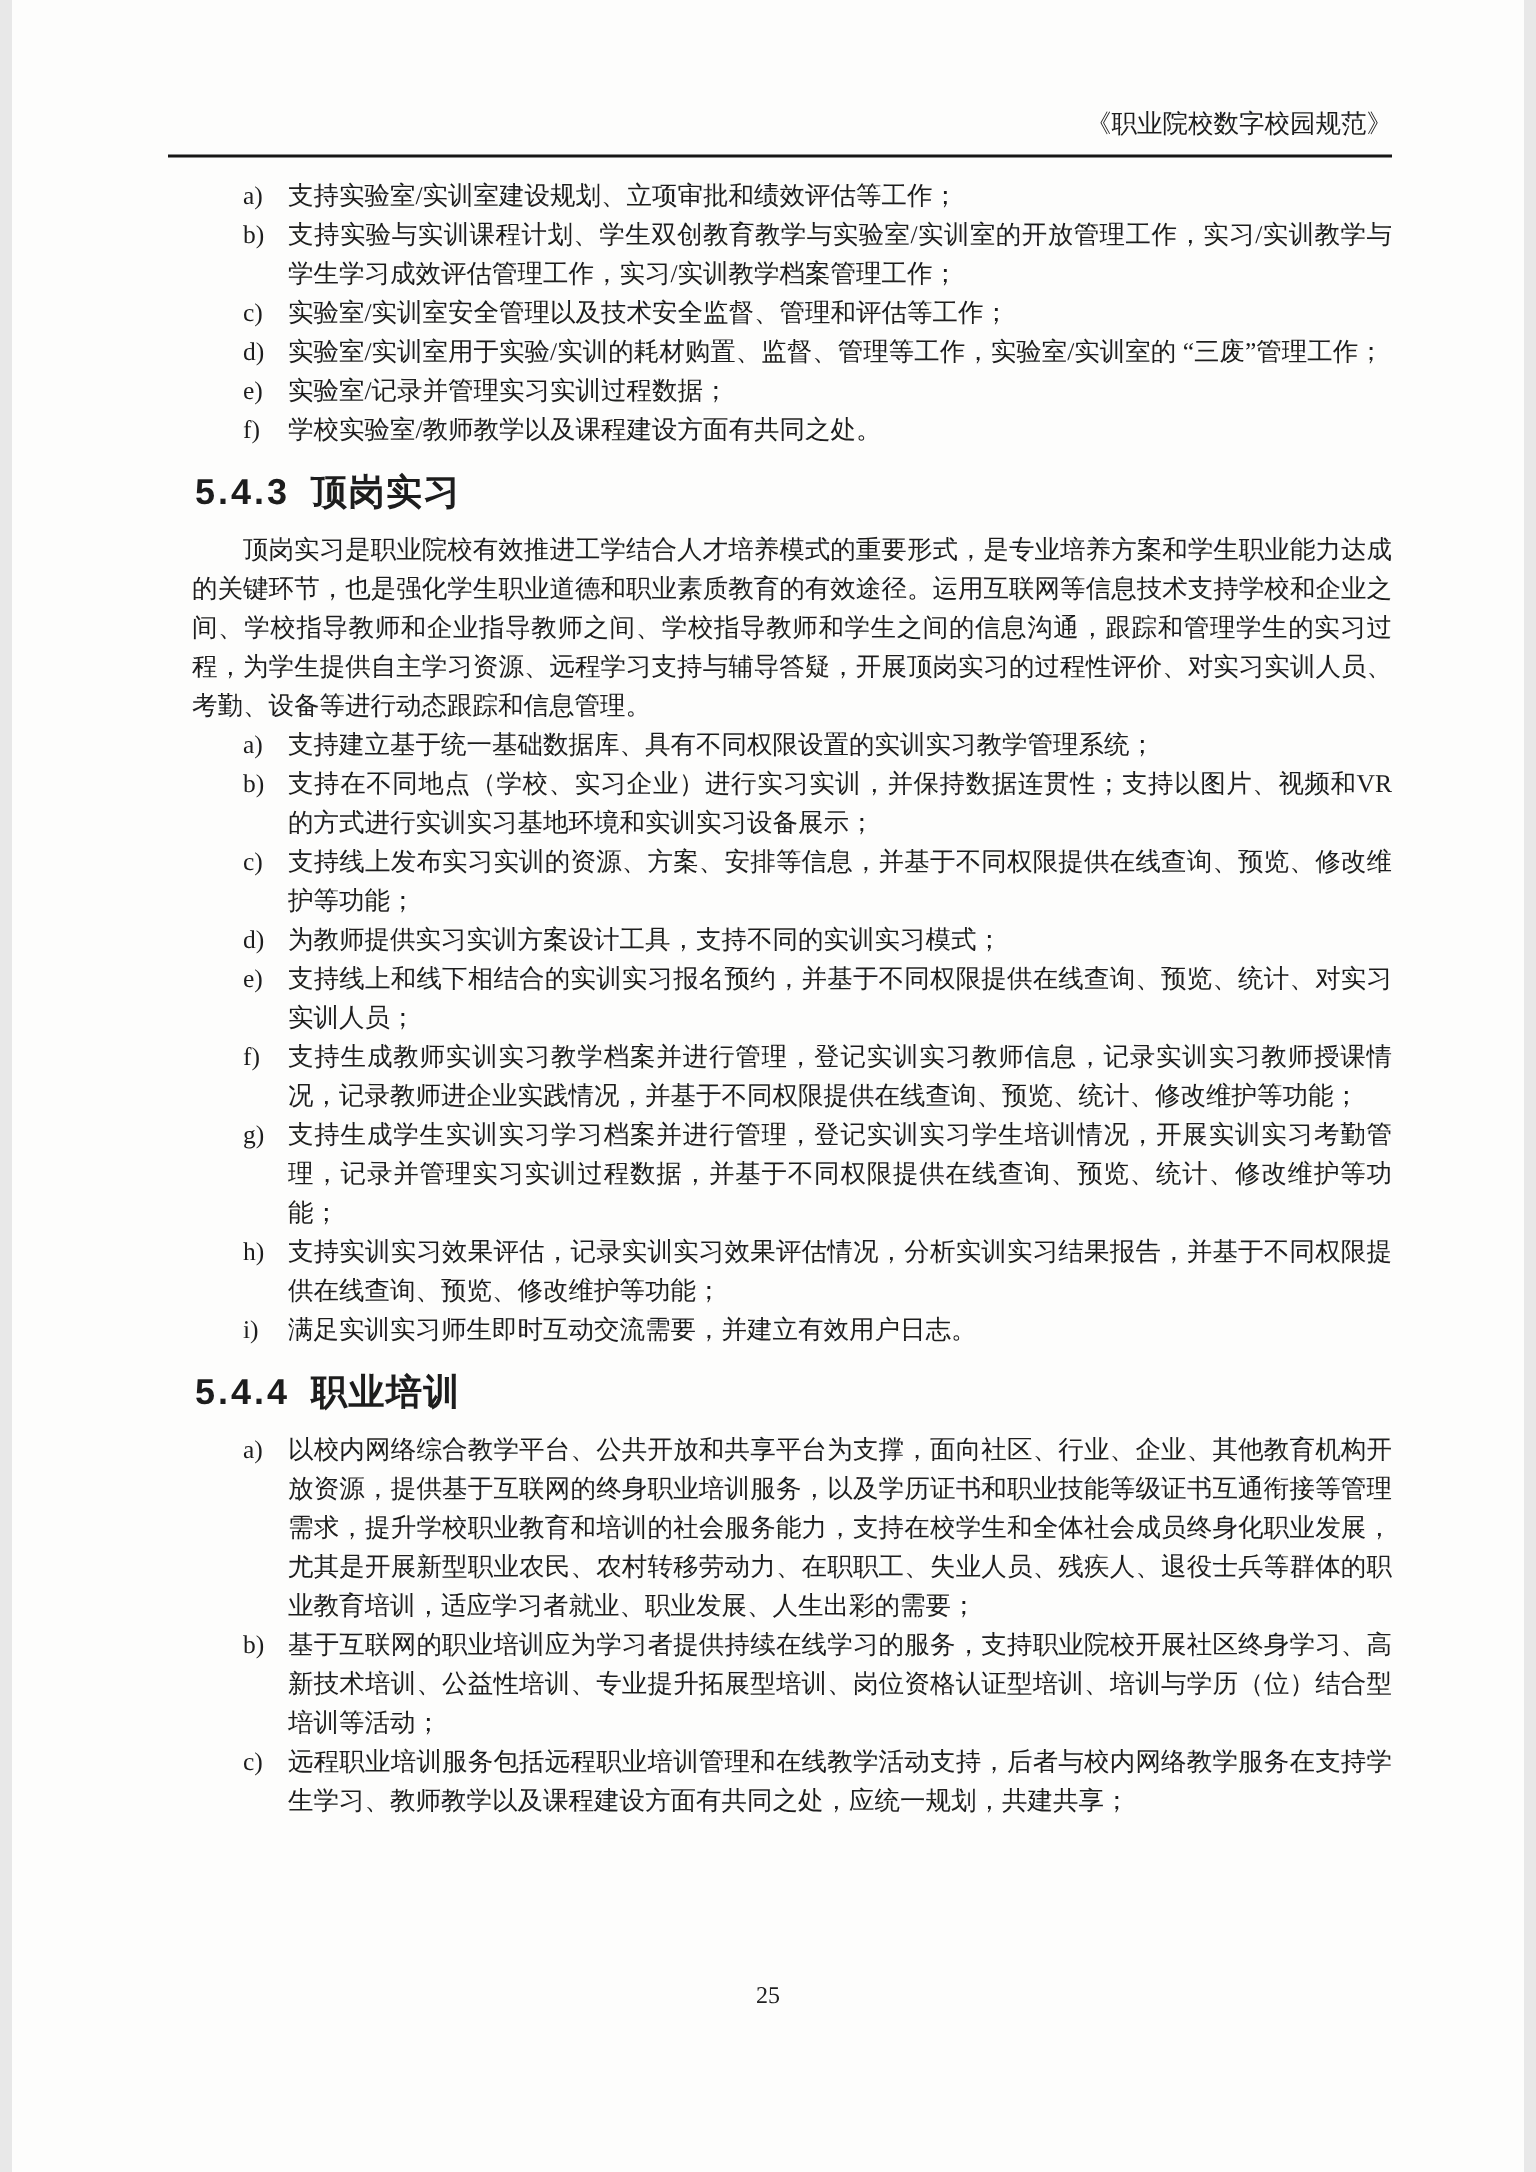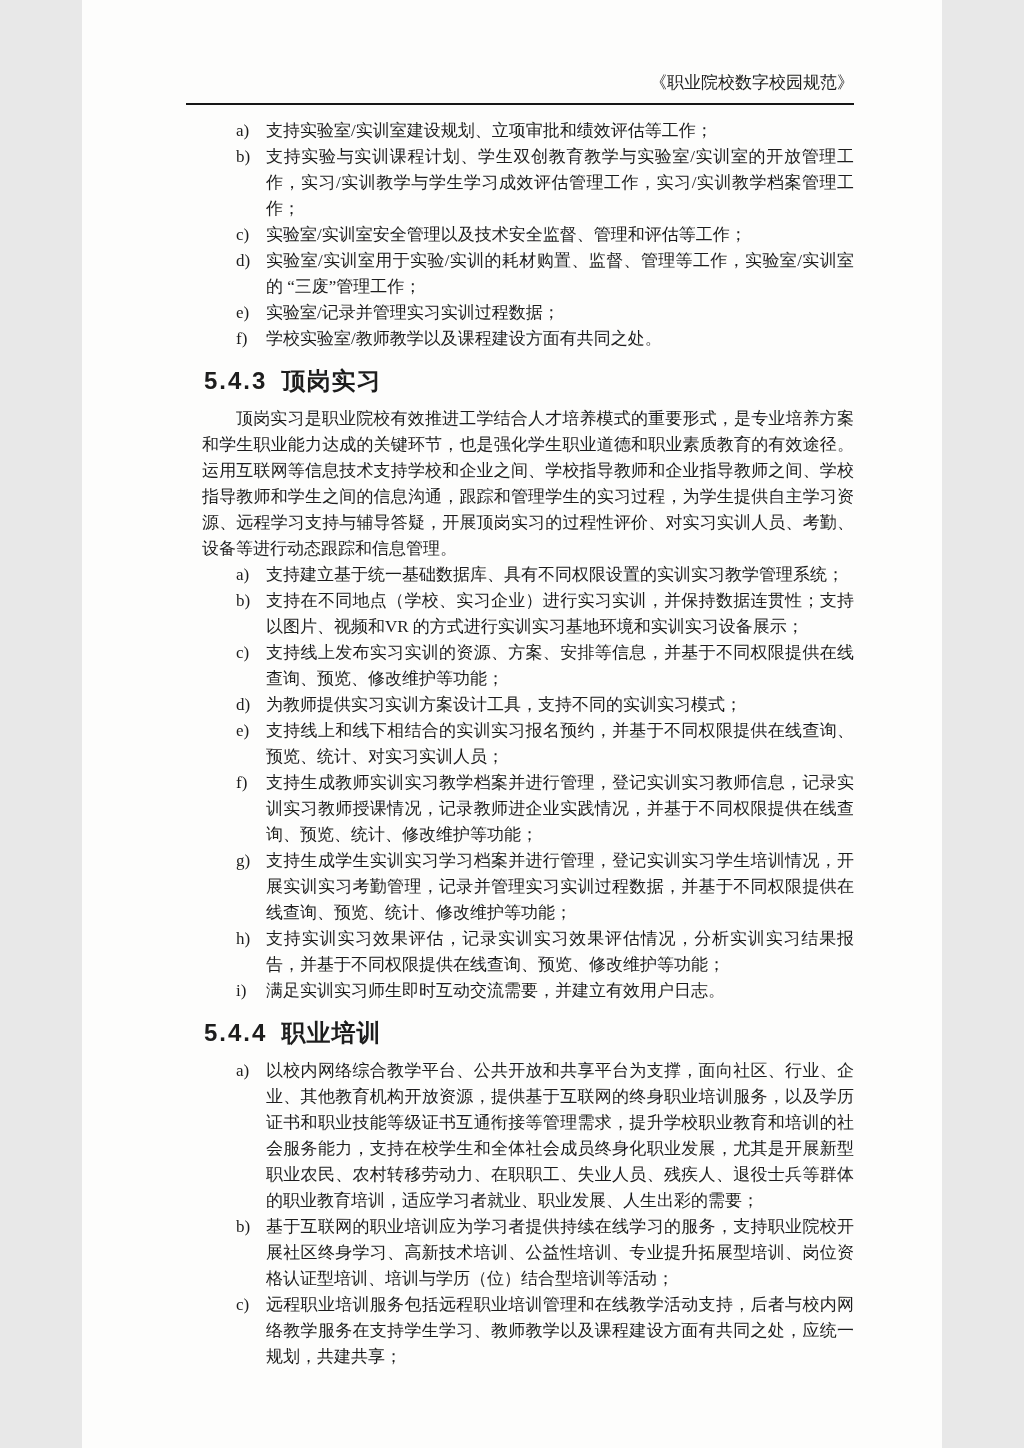--- a/index.html
+++ b/index.html
@@ -1,18 +1,18 @@
 <!DOCTYPE html>
 <html><head>
 <meta charset="utf-8">
 <style>
   html,body{margin:0;padding:0;background:#e8e8e8;}
   .page{
     position:relative;
-    width:860px;height:1448px;
+    width:1008px;height:1448px;
     margin:0 auto;
     background:#fdfdfc;
     color:#1d1d1d;
     font-family:"Liberation Serif", serif;
     box-sizing:border-box;
     overflow:hidden;
   }
   
   .header{
     position:absolute;
@@ -166,14 +166,15 @@
         <span class="li-text">基于互联网的职业培训应为学习者提供持续在线学习的服务，支持职业院校开展社区终身学习、高新技术培训、公益性培训、专业提升拓展型培训、岗位资格认证型培训、培训与学历（位）结合型培训等活动；</span>
       </div>
       <div class="li">
         <span class="li-label">c)</span>
         <span class="li-text">远程职业培训服务包括远程职业培训管理和在线教学活动支持，后者与校内网络教学服务在支持学生学习、教师教学以及课程建设方面有共同之处，应统一规划，共建共享；</span>
       </div>
     </div>
 
   </div>
 
+  <div class="page-number">25</div>
 
 </div>
 
 </body></html>

